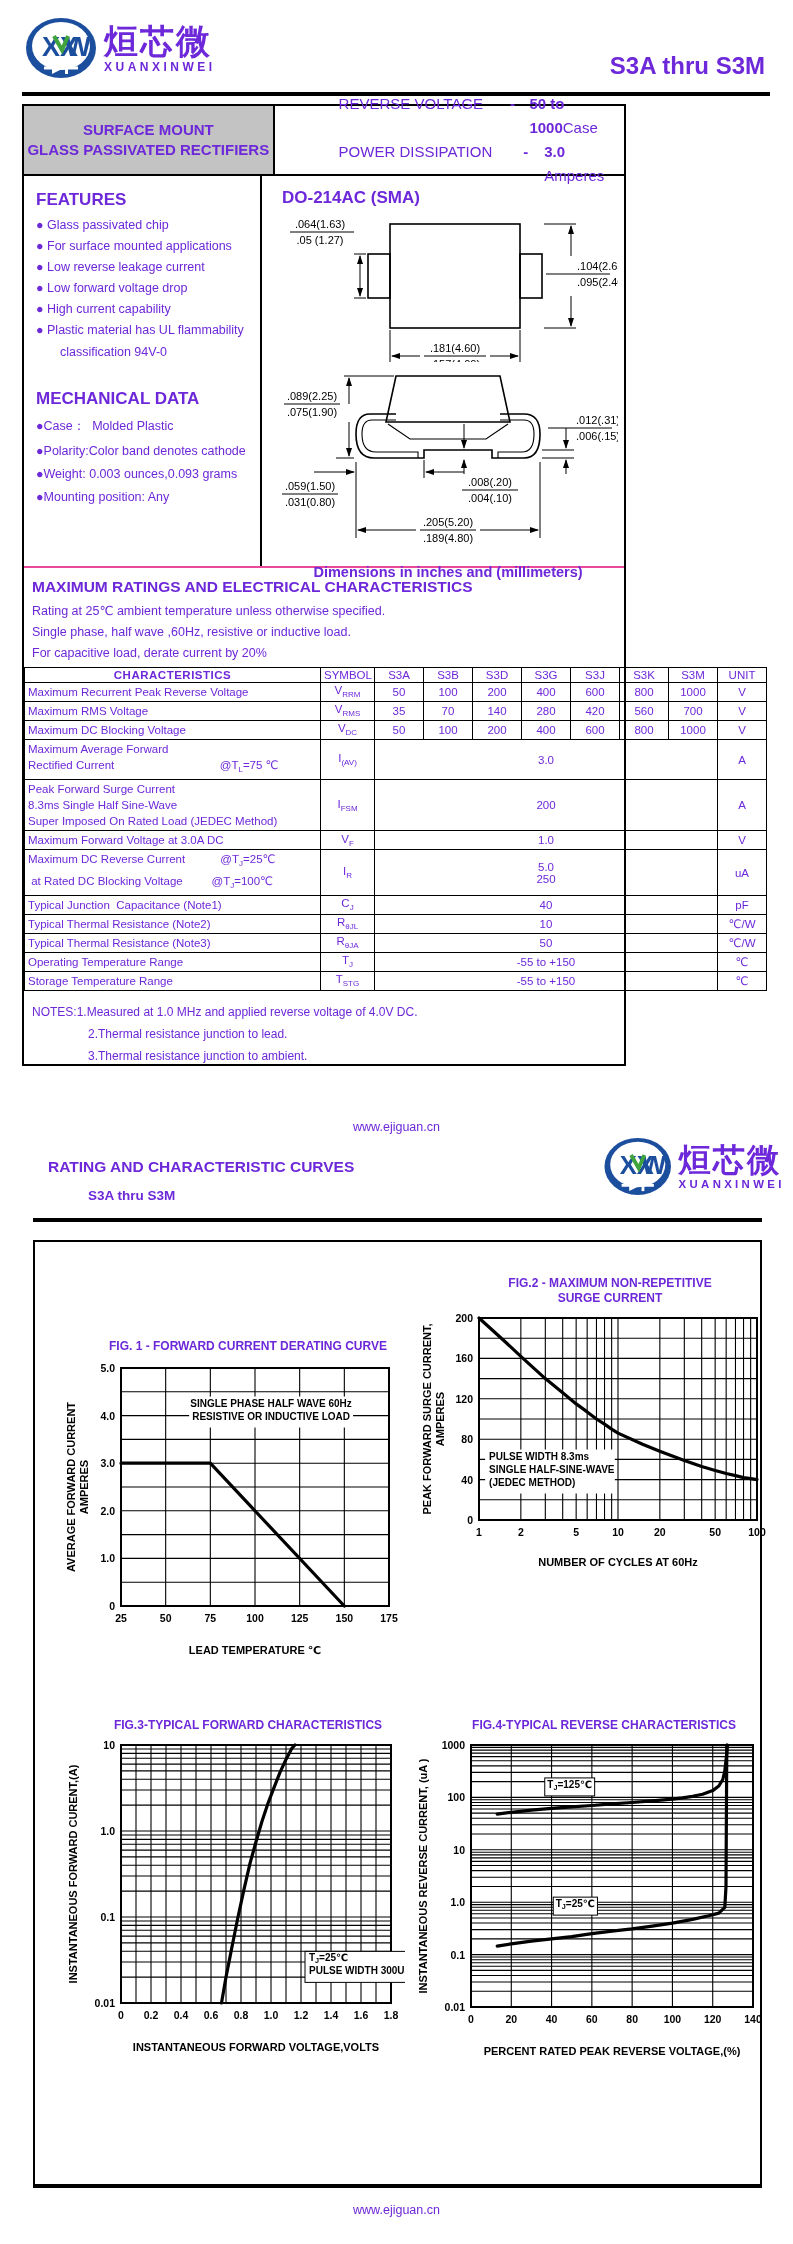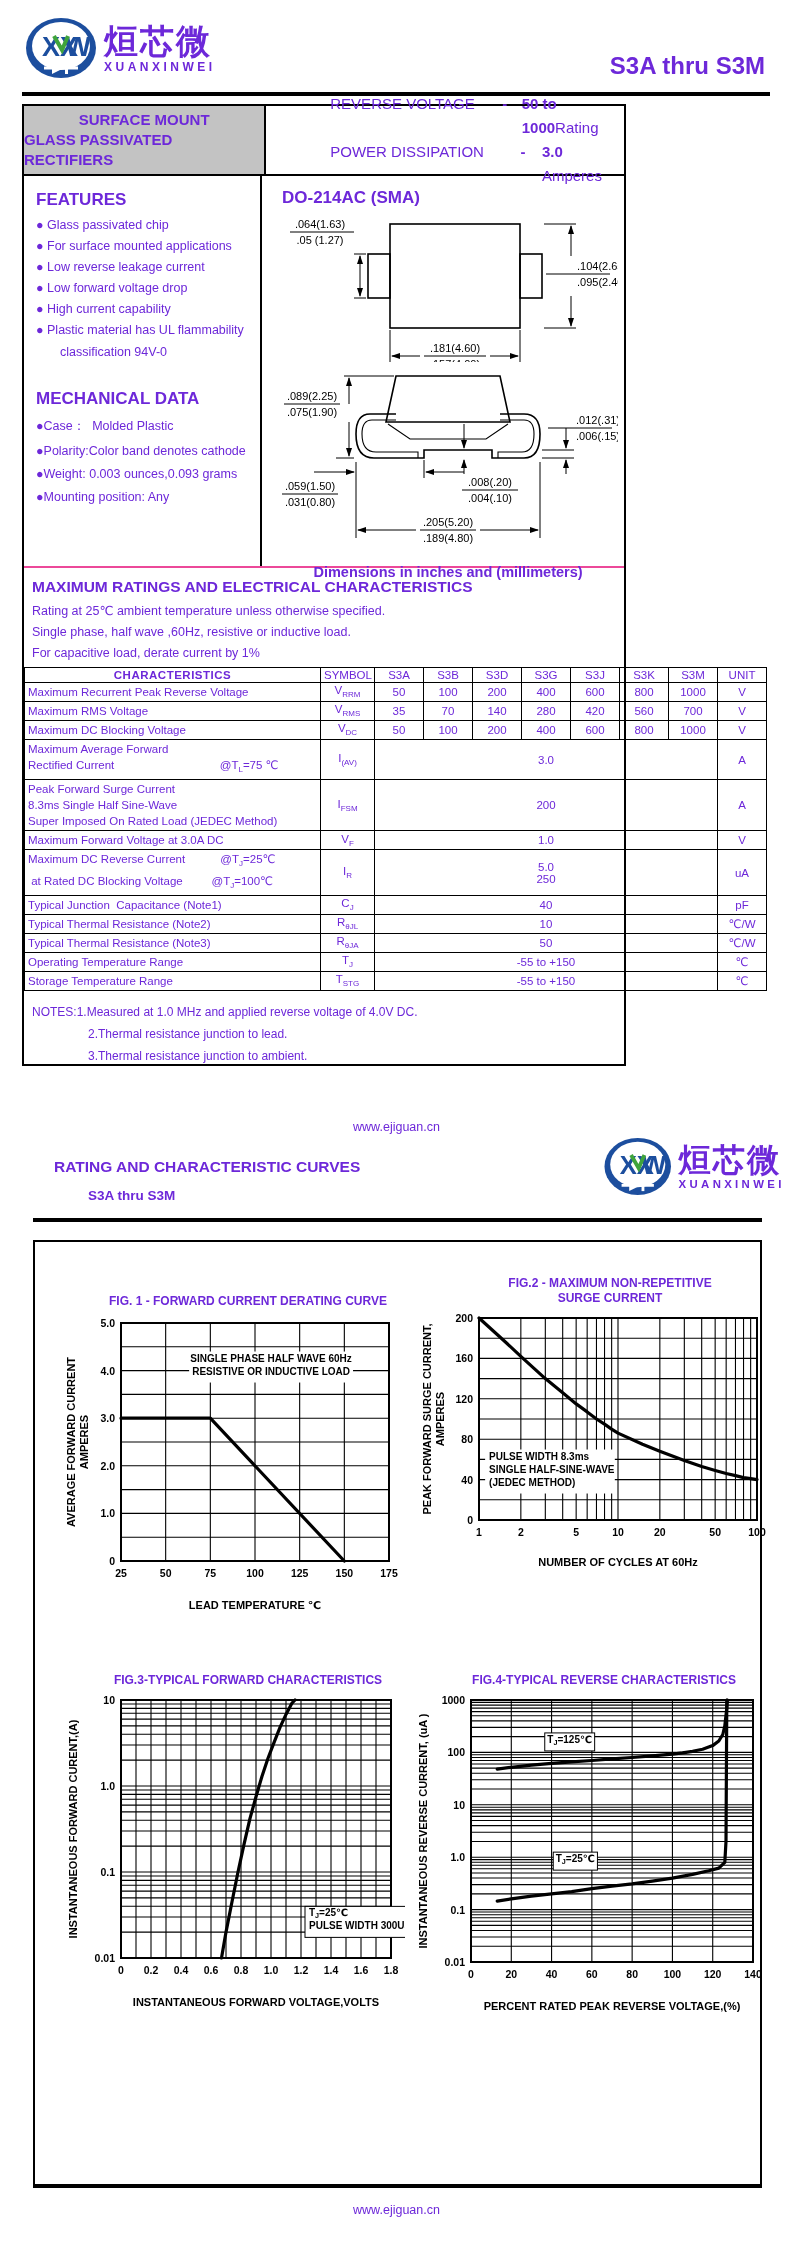--- a/index.html
+++ b/index.html
@@ -46,26 +46,26 @@
   th.part-h{font-size:11px;font-weight:normal;}
   td.name-c{text-align:left;white-space:pre-wrap;line-height:16px;}
   td.sym-c,td.val-c,td.unit-c{text-align:center;}
   td.sym-c sub,td.name-c sub{font-size:8px;}
   .notes{font-size:12px;margin:10px 0 0 8px;line-height:22px;}
   .notes .n2{margin-left:56px;}
   .footer{position:absolute;width:100%;text-align:center;font-size:12.5px;}
   #footer1{top:1120px;}
   #footer2{top:2203px;}
   
-  .p2-head{position:absolute;left:54px;top:1158px;font-size:15.5px;font-weight:bold;}
+  .p2-head{position:absolute;left:48px;top:1158px;font-size:15.5px;font-weight:bold;}
   .p2-sub{position:absolute;left:88px;top:1188px;font-size:13.5px;font-weight:bold;}
   #box2{position:absolute;left:33px;top:1240px;width:729px;height:948px;border:2px solid #000;border-bottom-width:4px;
         box-sizing:border-box;display:grid;grid-template-columns:1fr 1fr;align-content:start;}
   .chart-cell{box-sizing:border-box;}
-  #cell-f1{padding:52px 0 0 28px;}
+  #cell-f1{padding:52px 0 0 28px;margin-top:45px;}
   #cell-f2{padding:34px 0 0 14px;}
   #cell-f3{padding:48px 0 0 30px;}
   #cell-f4{padding:48px 0 0 10px;}
   .chart-title{font-size:12px;font-weight:bold;text-align:center;line-height:15px;margin-bottom:4px;}
   svg text{font-family:"Liberation Sans","DejaVu Sans",sans-serif;}
 </style>
 </head>
 <body>
 
 <div class="page">
@@ -92,21 +92,21 @@
   <div id="box1">
     <div class="row1">
       <div class="row1-left">
         <div>SURFACE MOUNT</div>
         <div>GLASS PASSIVATED RECTIFIERS</div>
       </div>
       <div class="row1-right">
         <div class="spec-line">
           <span class="spec-label">REVERSE VOLTAGE</span>
           <span class="spec-dash">-</span>
-          <span class="spec-val"><b>50 to 1000</b><span>Rating</span></span>
+          <span class="spec-val"><b>50 to 1000</b><span>Case</span></span>
         </div>
         <div class="spec-line">
           <span class="spec-label">POWER DISSIPATION</span>
           <span class="spec-dash">-</span>
           <span class="spec-val"><b>3.0</b><span> Amperes</span></span>
         </div>
       </div>
     </div>
 
     <div class="row2">
@@ -226,21 +226,21 @@
 
         <div class="pkg-caption">Dimensions in inches and (millimeters)</div>
       </div>
     </div>
 
     <div class="row3">
       <div class="ratings-head">MAXIMUM RATINGS AND ELECTRICAL CHARACTERISTICS</div>
       <div id="cond-list">
           <div class="cond-line">Rating at 25℃ ambient temperature unless otherwise specified.</div>
           <div class="cond-line">Single phase, half wave ,60Hz, resistive or inductive load.</div>
-          <div class="cond-line">For capacitive load, derate current by 1%</div>
+          <div class="cond-line">For capacitive load, derate current by 20%</div>
         </div>
       <table class="ratings">
         <colgroup>
           <col style="width:296px">
             <col style="width:54px">
           <col style="width:49px">
             <col style="width:49px">
             <col style="width:49px">
             <col style="width:49px">
           <col style="width:49px">

